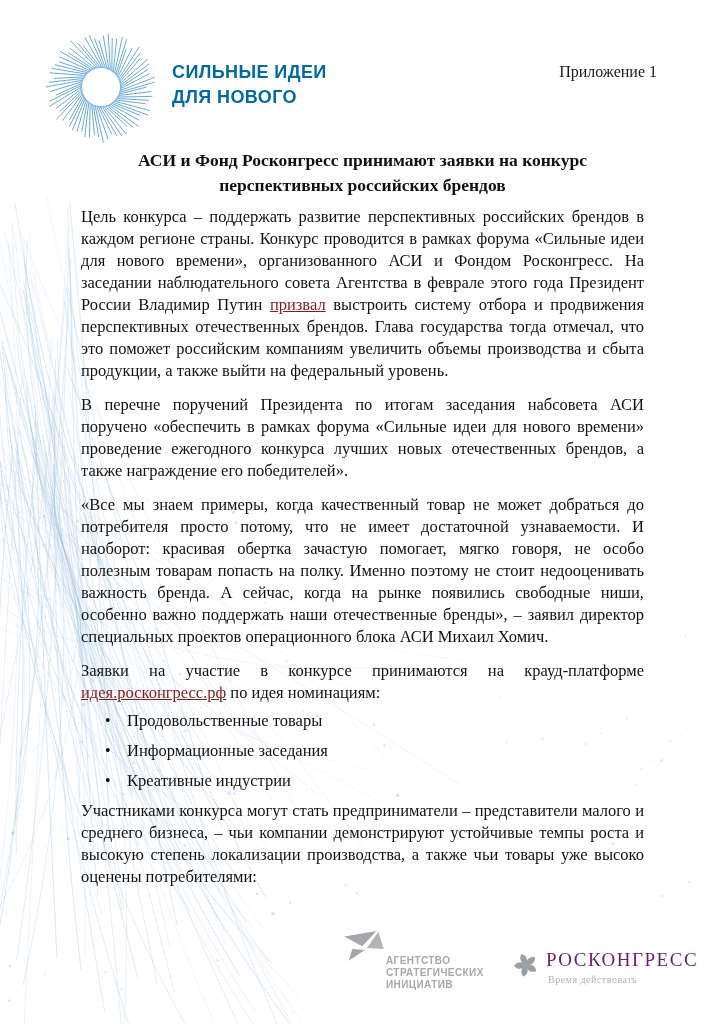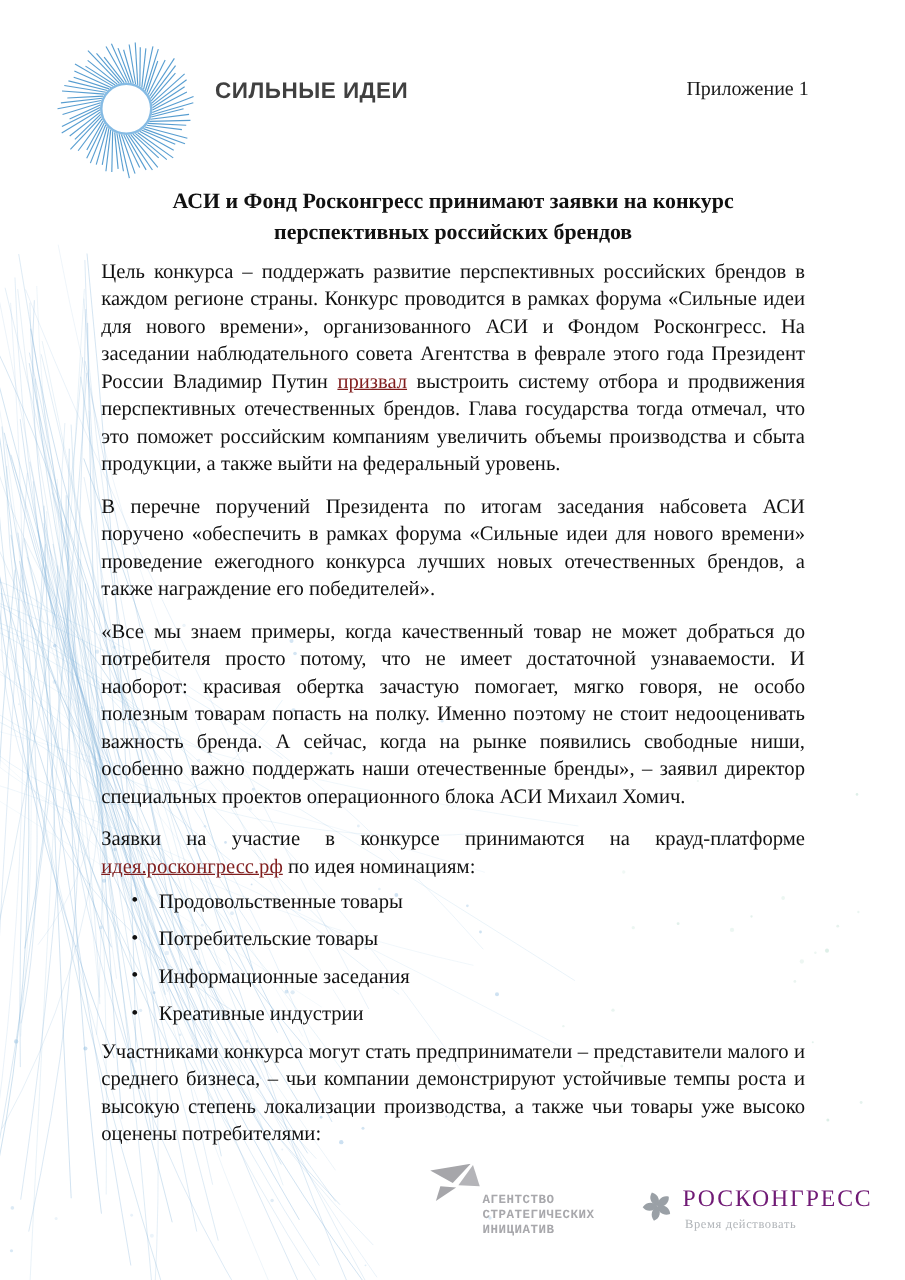--- a/index.html
+++ b/index.html
@@ -13,24 +13,24 @@
   }
   .page { position:absolute; inset:0; }
   #bg-decor { position:absolute; inset:0; width:724px; height:1024px; pointer-events:none; }
 
   
   .sunburst-wrap { position:absolute; left:39px; top:25px; width:124px; height:124px; }
   .logo-wordmark {
     position:absolute; left:172px; top:60px;
     font-family:"Liberation Sans", sans-serif;
     font-weight:800; font-size:18px; line-height:25px;
-    letter-spacing:0.4px; color:#404040;
+    letter-spacing:0.4px; color:#0369a1;
   }
   .attachment-label {
-    position:absolute; top:63px; right:77px;
+    position:absolute; top:63px; right:67px;
     font-size:16px; color:#1a1a1a;
   }
 
   
   .doc-body {
     position:absolute; left:81px; top:148px; width:563px;
     font-size:16.5px; line-height:22px;
   }
   .doc-title {
     font-size:17.5px; line-height:25px; font-weight:bold;
@@ -44,21 +44,21 @@
   ul.nominations li::before {
     content:"•"; position:absolute; left:-22px; top:0;
     font-size:16px; color:#111;
   }
 
   
   .asi-logo { position:absolute; left:344px; top:931px; width:150px; }
   .asi-icon { position:absolute; left:0; top:0; }
   .asi-text {
     position:absolute; left:42px; top:24px; width:110px;
-    font-family:Liberation Mono, monospace;
+    font-family:Liberation Sans, sans-serif;
     font-size:10px; line-height:12px; font-weight:700;
     color:#a8a8ac; letter-spacing:0.4px;
   }
   .rosc-logo { position:absolute; left:512px; top:948px; width:170px; }
   .rosc-icon { position:absolute; left:0; top:3px; }
   .rosc-name {
     position:absolute; left:34px; top:0;
     font-family:"Liberation Serif", serif;
     font-size:19px; line-height:24px; color:#701a75; letter-spacing:1.5px;
     white-space:nowrap;
@@ -338,38 +338,38 @@
         <line x1="82.98" y1="61.18" x2="108.71" y2="44.47" stroke="rgba(58,140,200,0.85)" stroke-width="0.9"></line>
         <line x1="82.97" y1="63.06" x2="110.50" y2="48.62" stroke="rgba(58,140,200,0.85)" stroke-width="0.9"></line>
         <line x1="82.79" y1="64.94" x2="115.82" y2="52.23" stroke="rgba(58,140,200,0.85)" stroke-width="0.9"></line>
         <line x1="82.45" y1="66.79" x2="115.66" y2="57.17" stroke="rgba(58,140,200,0.85)" stroke-width="0.9"></line>
         <circle cx="62" cy="62" r="20" fill="#ffffff" stroke="rgba(120,180,225,0.9)" stroke-width="2"></circle>
       </svg>
   </div>
 
   <div class="logo-wordmark">
     <div>СИЛЬНЫЕ ИДЕИ</div>
+    <div>ДЛЯ НОВОГО</div>
   </div>
 
   <div class="attachment-label">Приложение 1</div>
 
   <div class="doc-body">
     <h1 class="doc-title">АСИ и Фонд Росконгресс принимают заявки на конкурс перспективных российских брендов</h1>
 
     <p><span>Цель конкурса – поддержать развитие перспективных российских брендов в каждом регионе страны. Конкурс проводится в рамках форума «Сильные идеи для нового времени», организованного АСИ и Фондом Росконгресс. На заседании наблюдательного совета Агентства в феврале этого года Президент России Владимир Путин </span><a class="doc-link">призвал</a><span> выстроить систему отбора и продвижения перспективных отечественных брендов. Глава государства тогда отмечал, что это поможет российским компаниям увеличить объемы производства и сбыта продукции, а также выйти на федеральный уровень.</span></p>
 
     <p>В перечне поручений Президента по итогам заседания набсовета АСИ поручено «обеспечить в рамках форума «Сильные идеи для нового времени» проведение ежегодного конкурса лучших новых отечественных брендов, а также награждение его победителей».</p>
 
     <p>«Все мы знаем примеры, когда качественный товар не может добраться до потребителя просто потому, что не имеет достаточной узнаваемости. И наоборот: красивая обертка зачастую помогает, мягко говоря, не особо полезным товарам попасть на полку. Именно поэтому не стоит недооценивать важность бренда. А сейчас, когда на рынке появились свободные ниши, особенно важно поддержать наши отечественные бренды», – заявил директор специальных проектов операционного блока АСИ Михаил Хомич.</p>
 
     <p class="tight"><span>Заявки на участие в конкурсе принимаются на крауд-платформе </span><a class="doc-link">идея.росконгресс.рф</a><span> по идея номинациям:</span></p>
 
     <ul class="nominations">
       <li>Продовольственные товары</li>
-      <li>Потребительские товары</li>
       <li>Информационные заседания</li>
       <li>Креативные индустрии</li>
     </ul>
 
     <p>Участниками конкурса могут стать предприниматели – представители малого и среднего бизнеса, – чьи компании демонстрируют устойчивые темпы роста и высокую степень локализации производства, а также чьи товары уже высоко оценены потребителями:</p>
   </div>
 
   <div class="asi-logo">
     <svg class="asi-icon" width="40" height="36" viewBox="0 0 44 40">
       <polygon points="0,6 36,0 20,17" fill="#a6a6aa"></polygon>

